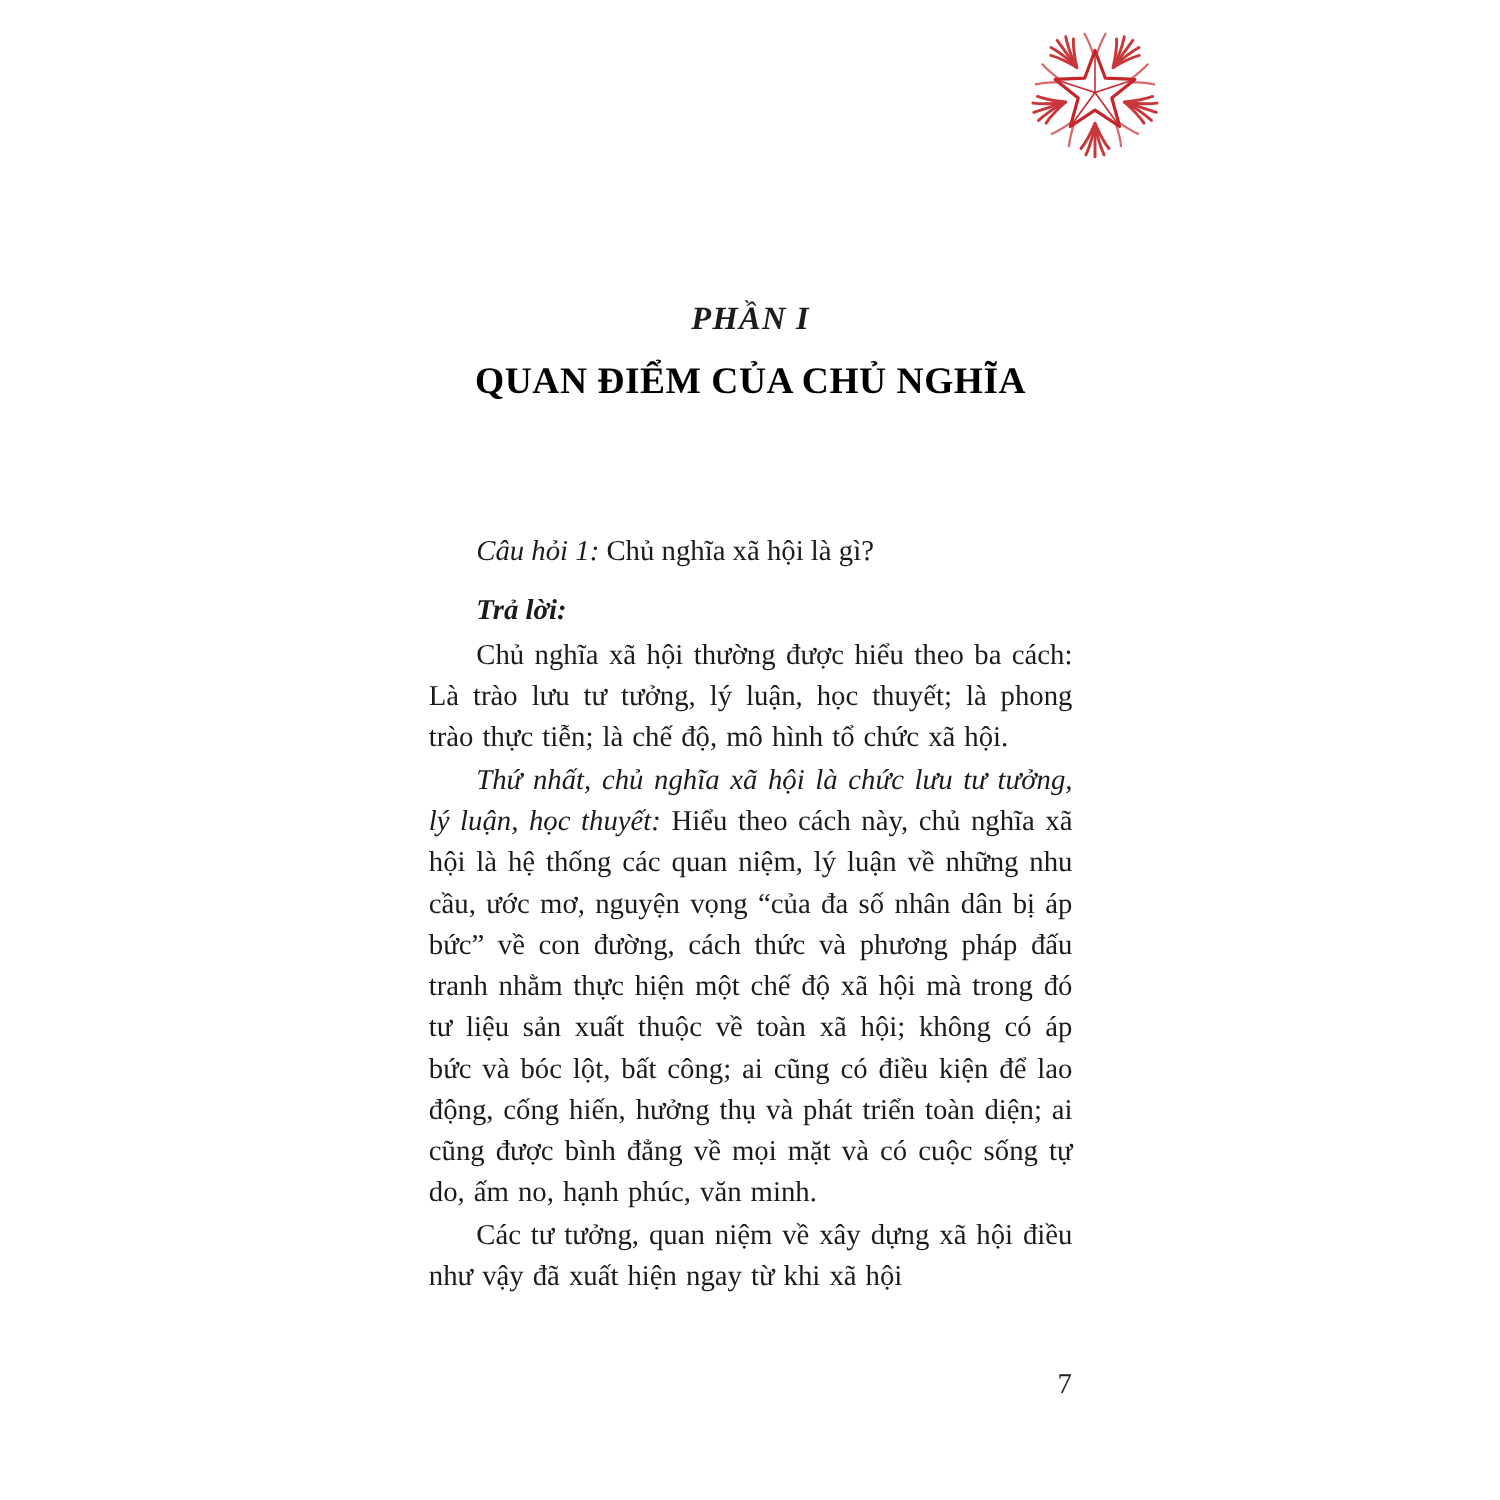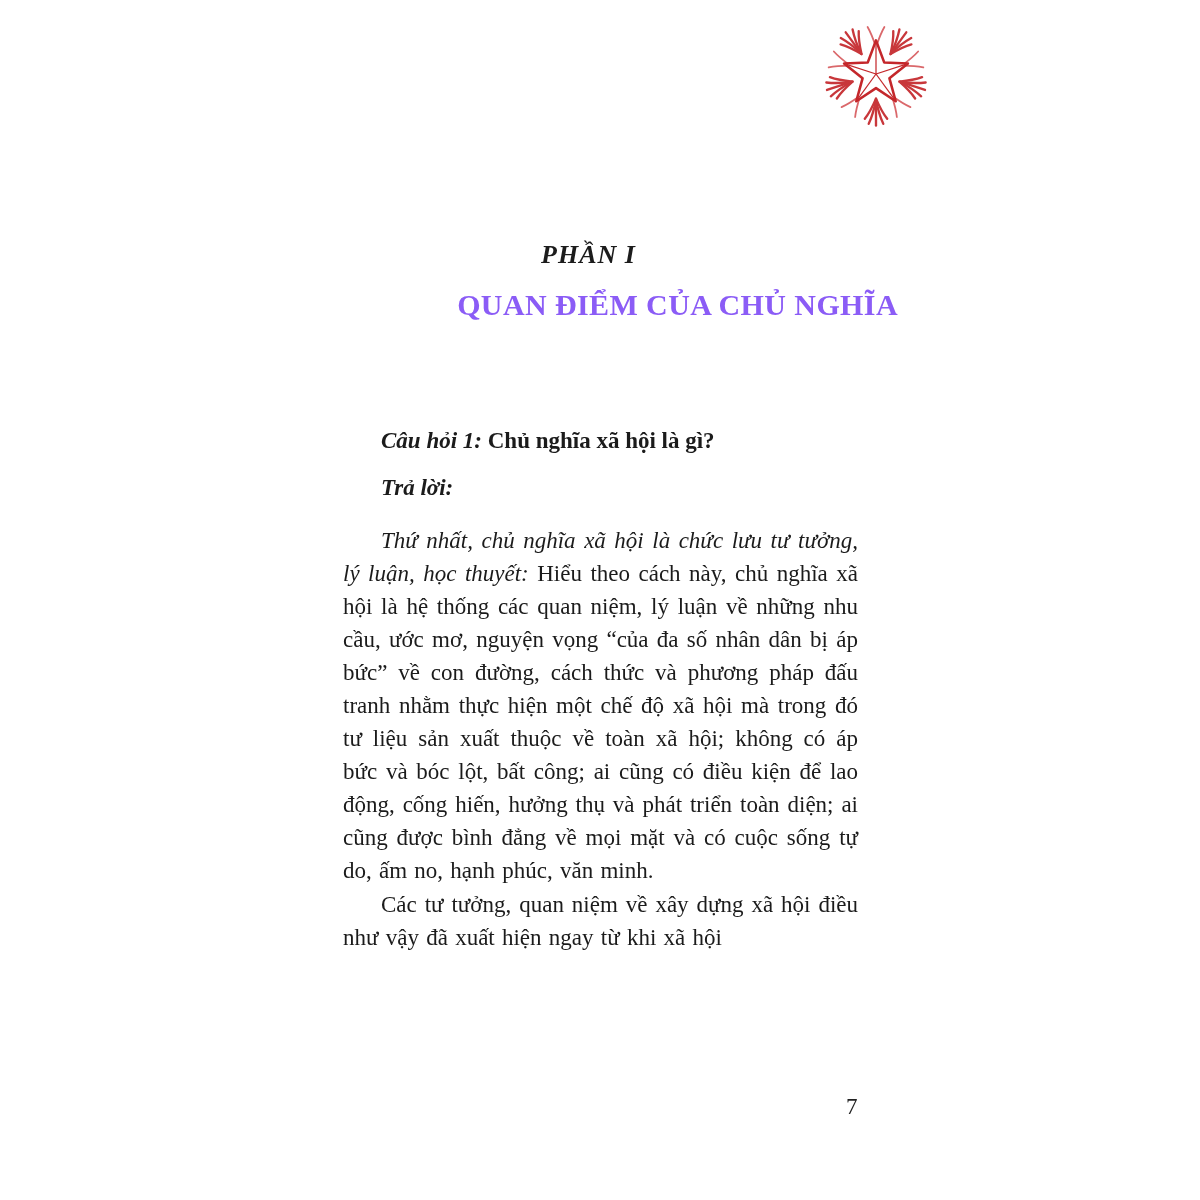--- a/index.html
+++ b/index.html
@@ -17,59 +17,59 @@
     position: absolute;
     left: 820px;
     top: 18px;
     width: 112px;
     height: 112px;
   }
   .logo svg { width: 100%; height: 100%; display: block; }
   .part-label {
     position: absolute;
     top: 240px;
-    left: 306px;
+    left: 318px;
     width: 565px;
     text-align: center;
     font-style: italic;
     font-weight: bold;
     font-size: 26px;
     letter-spacing: 1px;
     color: #1c1c1c;
   }
   .title {
     position: absolute;
     top: 285px;
     left: 303px;
     width: 595px;
-    text-align: right;
+    text-align: center;
     font-weight: bold;
     font-size: 30px;
     line-height: 39px;
     letter-spacing: 0.4px;
-    color: #8b5cf6;
+    color: #000000;
   }
   .content {
     position: absolute;
     top: 424px;
     left: 343px;
     width: 515px;
     font-size: 23px;
     line-height: 33px;
   }
   .question {
-    font-weight: bold;
+    font-weight: normal;
     text-indent: 38px;
     margin-bottom: 14px;
   }
   .answer-label {
     font-weight: bold;
     font-style: italic;
     text-indent: 38px;
-    margin-bottom: 20px;
+    margin-bottom: 3px;
   }
   .bold-italic { font-style: italic; }
   .italic { font-style: italic; }
   .body-para {
     text-align: justify;
     text-indent: 38px;
     word-spacing: 1.5px;
     margin-bottom: 1px;
   }
   .page-number {
@@ -133,20 +133,21 @@
 
   <div class="content">
 
     <p class="question">
       <span class="bold-italic">Câu hỏi 1:</span>
       <span>Chủ nghĩa xã hội là gì?</span>
     </p>
 
     <p class="answer-label">Trả lời:</p>
 
+    <p class="body-para">Chủ nghĩa xã hội thường được hiểu theo ba cách: Là trào lưu tư tưởng, lý luận, học thuyết; là phong trào thực tiễn; là chế độ, mô hình tổ chức xã hội.</p>
 
     <p class="body-para">
       <span class="italic">Thứ nhất, chủ nghĩa xã hội là chức lưu tư tưởng, lý luận, học thuyết:</span>
       <span>Hiểu theo cách này, chủ nghĩa xã hội là hệ thống các quan niệm, lý luận về những nhu cầu, ước mơ, nguyện vọng “của đa số nhân dân bị áp bức” về con đường, cách thức và phương pháp đấu tranh nhằm thực hiện một chế độ xã hội mà trong đó tư liệu sản xuất thuộc về toàn xã hội; không có áp bức và bóc lột, bất công; ai cũng có điều kiện để lao động, cống hiến, hưởng thụ và phát triển toàn diện; ai cũng được bình đẳng về mọi mặt và có cuộc sống tự do, ấm no, hạnh phúc, văn minh.</span>
     </p>
 
     <p class="body-para">Các tư tưởng, quan niệm về xây dựng xã hội điều như vậy đã xuất hiện ngay từ khi xã hội</p>
 
   </div>
 

